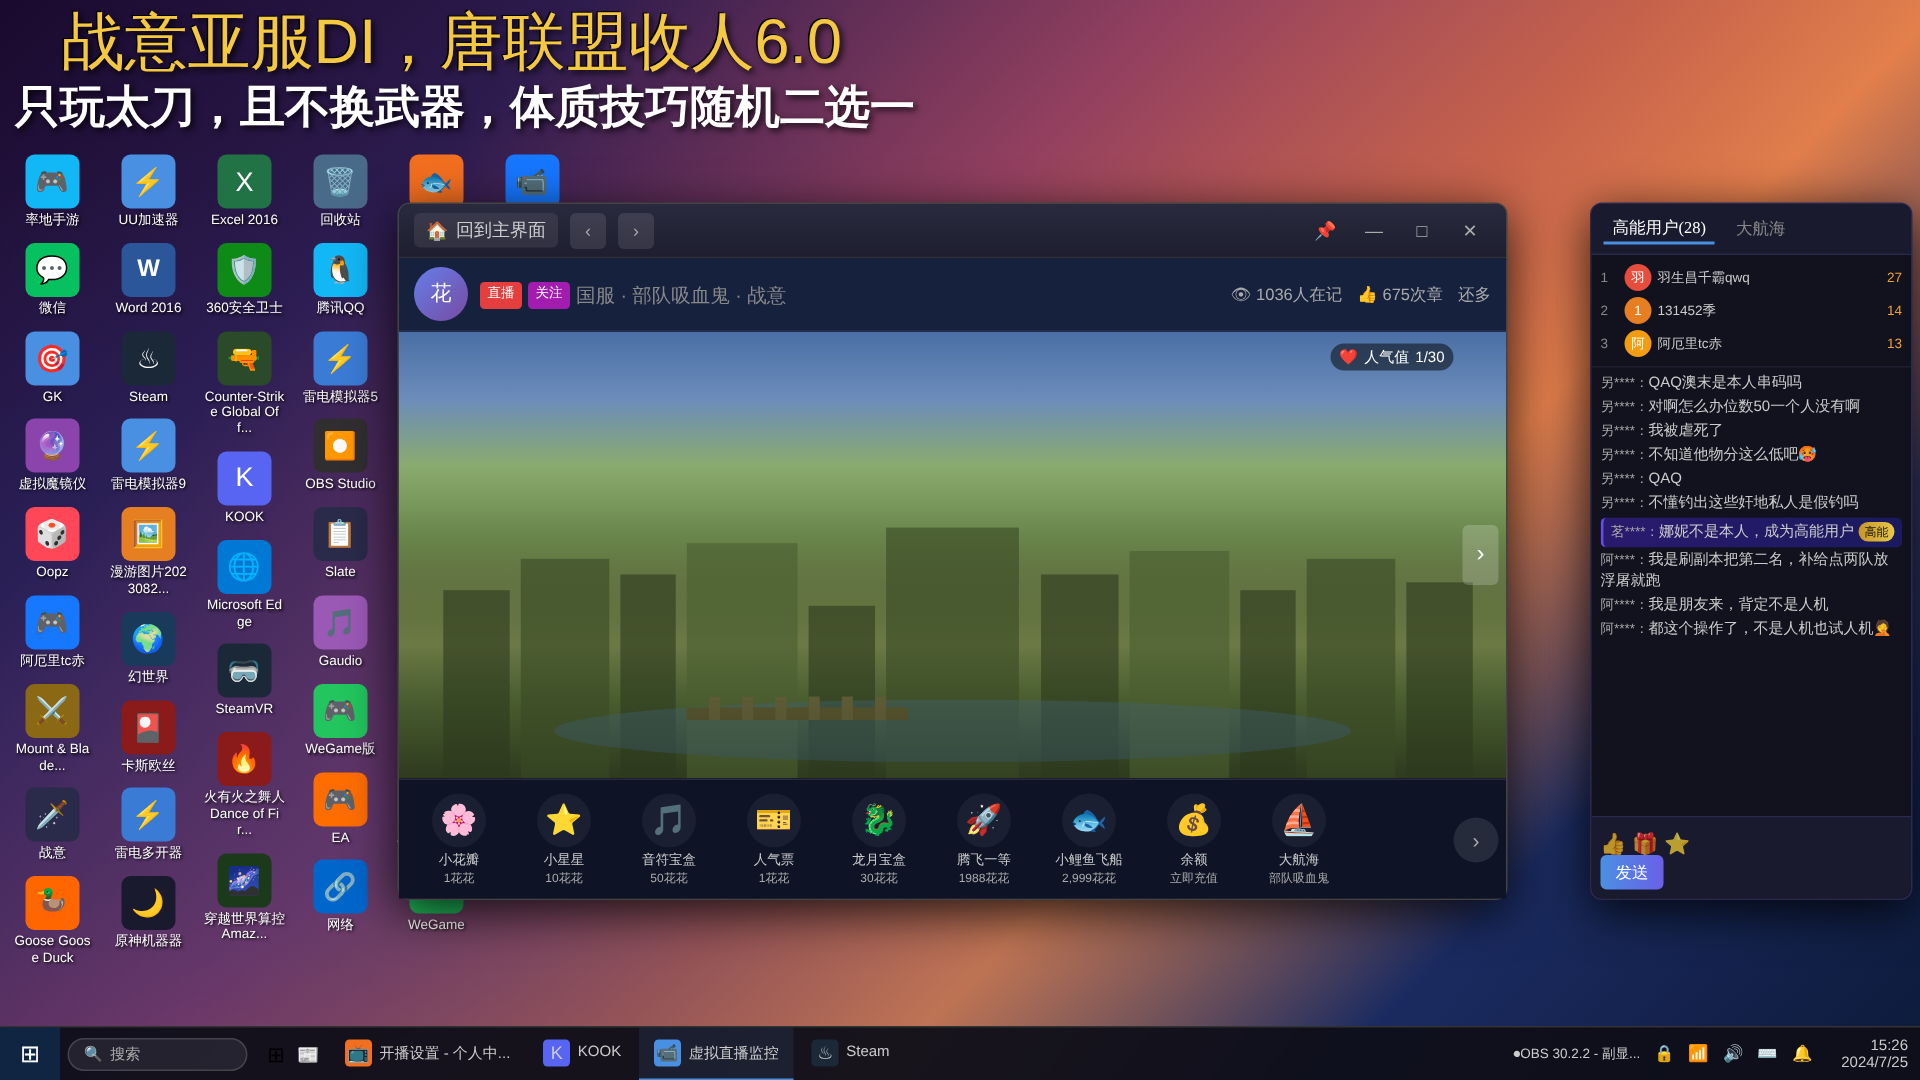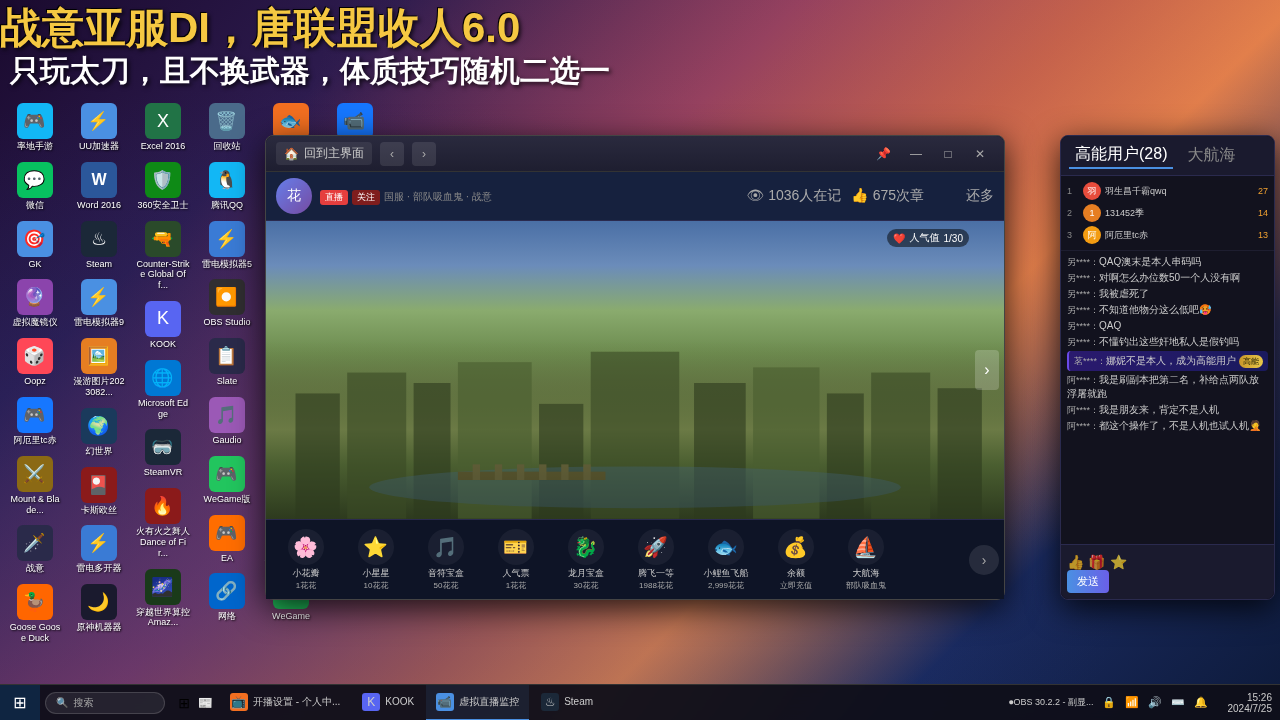--- a/index.html
+++ b/index.html
@@ -31,25 +31,26 @@
     
     .top-text {
       position: absolute;
       top: 5px;
       left: 0;
       right: 0;
       z-index: 1;
     }
     .top-text-line1 {
       font-size: 42px;
-      font-weight: bold;
+      font-weight: normal;
       color: #f5c842;
       text-shadow: 2px 2px 4px rgba(0,0,0,0.8), -1px -1px 0 #000;
-      padding-left: 0;
+      padding-left: 10px;
       line-height: 1.1;
+      margin-left: 31px;
     }
     .top-text-line2 {
       font-size: 30px;
       font-weight: bold;
       color: #ffffff;
       text-shadow: 2px 2px 4px rgba(0,0,0,0.8);
       padding-left: 10px;
     }
 
     
@@ -201,28 +202,28 @@
       gap: 4px;
       margin-top: 2px;
     }
     .tag {
       font-size: 9px;
       padding: 1px 5px;
       border-radius: 3px;
       color: white;
     }
     .tag-live { background: #e53e3e; }
-    .tag-follow { background: #7f1d1d; }
+    .tag-follow { background: #a21caf; }
 
     .stream-stats {
       display: flex;
       align-items: center;
       gap: 10px;
       color: #aaa;
-      font-size: 14px;
+      font-size: 11px;
       margin-left: auto;
     }
 
     .stream-content {
       flex: 1;
       position: relative;
       background: #0a0a1a;
       overflow: hidden;
     }
 
@@ -357,24 +358,25 @@
       display: flex;
       align-items: center;
       background: #1a1a2e;
       border-radius: 8px 8px 0 0;
       padding: 6px 8px;
       gap: 8px;
       border-bottom: 1px solid #2a2a4e;
     }
 
     .chat-tab {
-      font-size: 16px;
+      font-size: 11px;
       color: #888;
       cursor: pointer;
       padding: 2px 6px;
+      font-family: Liberation Serif, serif;
     }
     .chat-tab.active {
       color: #fff;
       border-bottom: 2px solid #4a90e2;
     }
 
     
     .top-users {
       padding: 4px 6px;
       border-bottom: 1px solid #1e1e30;
@@ -824,27 +826,27 @@
     </div>
 
     <div class="stream-header">
       <div class="streamer-avatar">
         <span>花</span>
       </div>
       <div class="streamer-info">
         <div class="streamer-tags">
           <span class="tag tag-live">直播</span>
           <span class="tag tag-follow">关注</span>
-          <span style="font-size:10px;color:#888;">国服 · 部队吸血鬼 · 战意</span>
+          <span style="font-size:13px;color:#888;">国服 · 部队吸血鬼 · 战意</span>
         </div>
       </div>
       <div class="stream-stats">
         <span>👁 <span>1036人在记</span></span>
         <span>👍 <span>675次章</span></span>
-        <span style="cursor:pointer;margin-left:32px;">还多</span>
+        <span style="cursor:pointer;">还多</span>
       </div>
     </div>
 
     <div class="stream-content">
       <div class="game-view">
 
         <div class="village-art"></div>
 
         <svg style="position:absolute;bottom:0;left:0;width:100%;height:70%;opacity:0.6;" viewBox="0 0 500 200" preserveAspectRatio="none">
           <rect x="20" y="80" width="30" height="120" fill="#2d3a1e"></rect>

